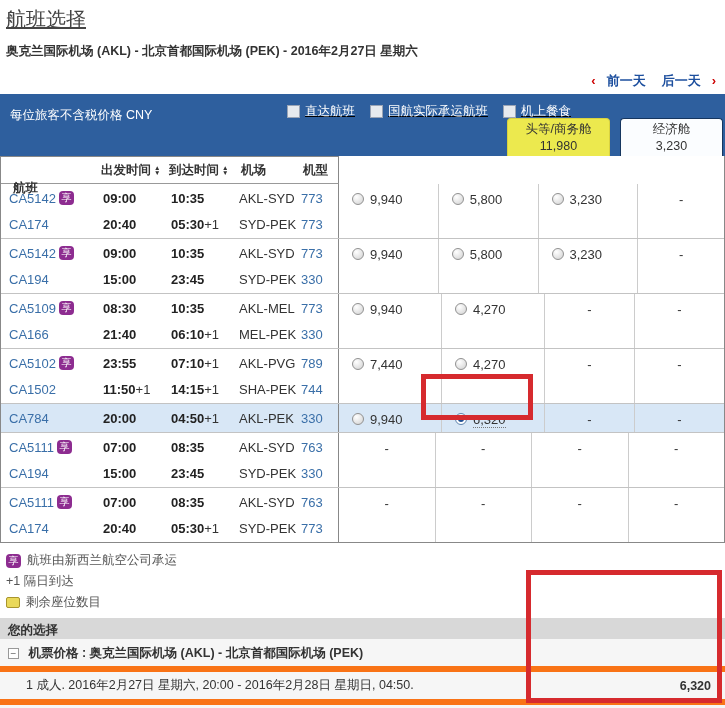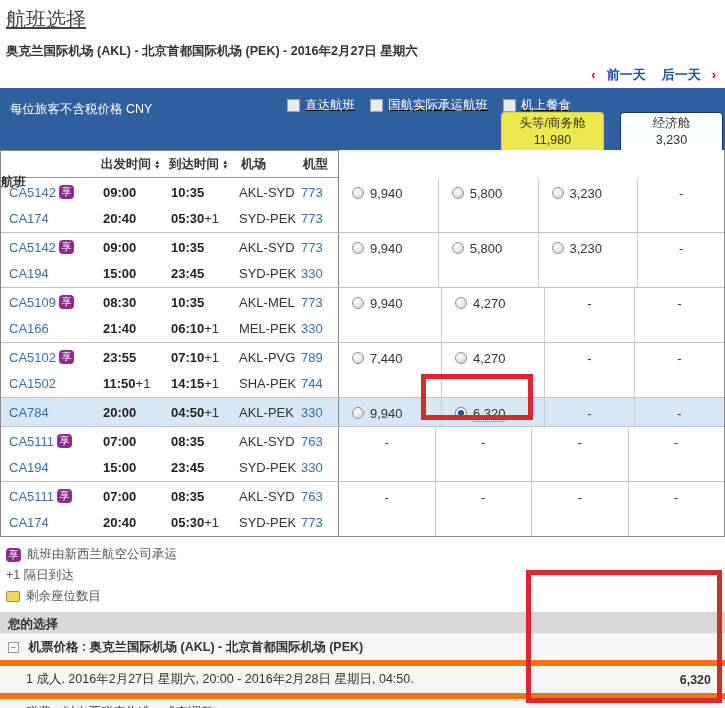--- a/index.html
+++ b/index.html
@@ -1,42 +1,42 @@
 <!DOCTYPE html>
 <html><head>
 <meta charset="utf-8">
 <style>
   * { box-sizing: border-box; margin: 0; padding: 0; }
   body { font-family: "Liberation Sans", "DejaVu Sans", sans-serif; background: #fff; }
   .page { position: relative; width: 725px; height: 708px; background: #fff; overflow: hidden; }
 
   .pg-title { font-size: 20px; font-weight: normal; color: #444; padding: 6px 0 10px 6px; text-decoration: underline; }
   .route-line { font-size: 12.5px; font-weight: bold; color: #333; padding-left: 6px; }
-  .day-nav { text-align: right; font-size: 13px; font-weight: bold; color: #1d4f9e; padding-right: 6px; height: 18px; margin-top: 6px; }
+  .day-nav { text-align: right; font-size: 13px; font-weight: bold; color: #1d4f9e; padding-right: 6px; height: 18px; margin-top: 12px; }
   .day-nav .chv { color: #cc0000; margin: 0 3px; }
   .day-nav .lbl { cursor: pointer; margin: 0 8px; }
 
   .blue-bar { position: relative; height: 62px; background: #2e5f9e; margin-top: 4px; }
   .price-note { position: absolute; left: 10px; top: 13px; color: #fff; font-size: 12.5px; }
   .cb-group { position: absolute; left: 287px; top: 9px; display: flex; gap: 15px; align-items: center; text-decoration: underline; }
   .cb-item { display: flex; align-items: center; gap: 5px; color: #fff; font-size: 12.5px; cursor: pointer; }
   .cb-box { width: 13px; height: 13px; background: #e7eaee; border: 1px solid #9aa4b5; }
-  .tabs { position: absolute; right: 2px; bottom: 0; display: flex; gap: 16px; align-items: flex-end; }
+  .tabs { position: absolute; right: 2px; bottom: 0; display: flex; gap: 10px; align-items: flex-end; }
   .tab { width: 103px; text-align: center; font-size: 12.5px; line-height: 17px; padding: 2px 0 1px; color: #333;
          border-top-left-radius: 4px; border-top-right-radius: 4px; cursor: pointer; }
   .tab.yellow { background: #ece94e; border: 1px solid #d9d23f; border-bottom: none; }
   .tab.white  { background: #fbfdff; border: 1px solid #16365f; border-bottom: none; }
 
   .ftable { border: 1px solid #888; border-top: none; font-size: 13px; }
   .thead { display: flex; height: 28px; }
   .tleft { width: 338px; flex: none; border-right: 1px solid #888; }
   .tright { flex: 1; display: flex; }
   .thead .tleft { display: flex; align-items: center; background: #fff; border-bottom: 1px solid #999; border-top: 1px solid #888; font-weight: bold; font-size: 12.5px; color: #333; }
   .hc { display: flex; align-items: center; }
-  .hc.f { width: 96px; padding-left: 0; margin-top: 36px; }
+  .hc.f { width: 96px; padding-left: 12px; margin-top: 36px; }
   .hc.d { width: 68px; padding-left: 4px; }
   .hc.a { width: 74px; padding-left: 4px; }
   .hc.r { width: 62px; padding-left: 2px; }
   .hc.c { width: 34px; padding-left: 2px; }
   .ph { flex: 1; display: flex; align-items: center; justify-content: center; background: #abceea; color: #1b5fa8; font-size: 12.5px; border-left: 1px solid #dcebf7; cursor: default; }
   .ph:first-child { border-left: none; background: #93bddf; }
   .sort { display: inline-flex; flex-direction: column; margin-left: 6px; }
   .sort i { font-style: normal; font-size: 6.5px; line-height: 5px; }
   .thead .tleft .sort { color: #333; margin-left: 3px; }
 

